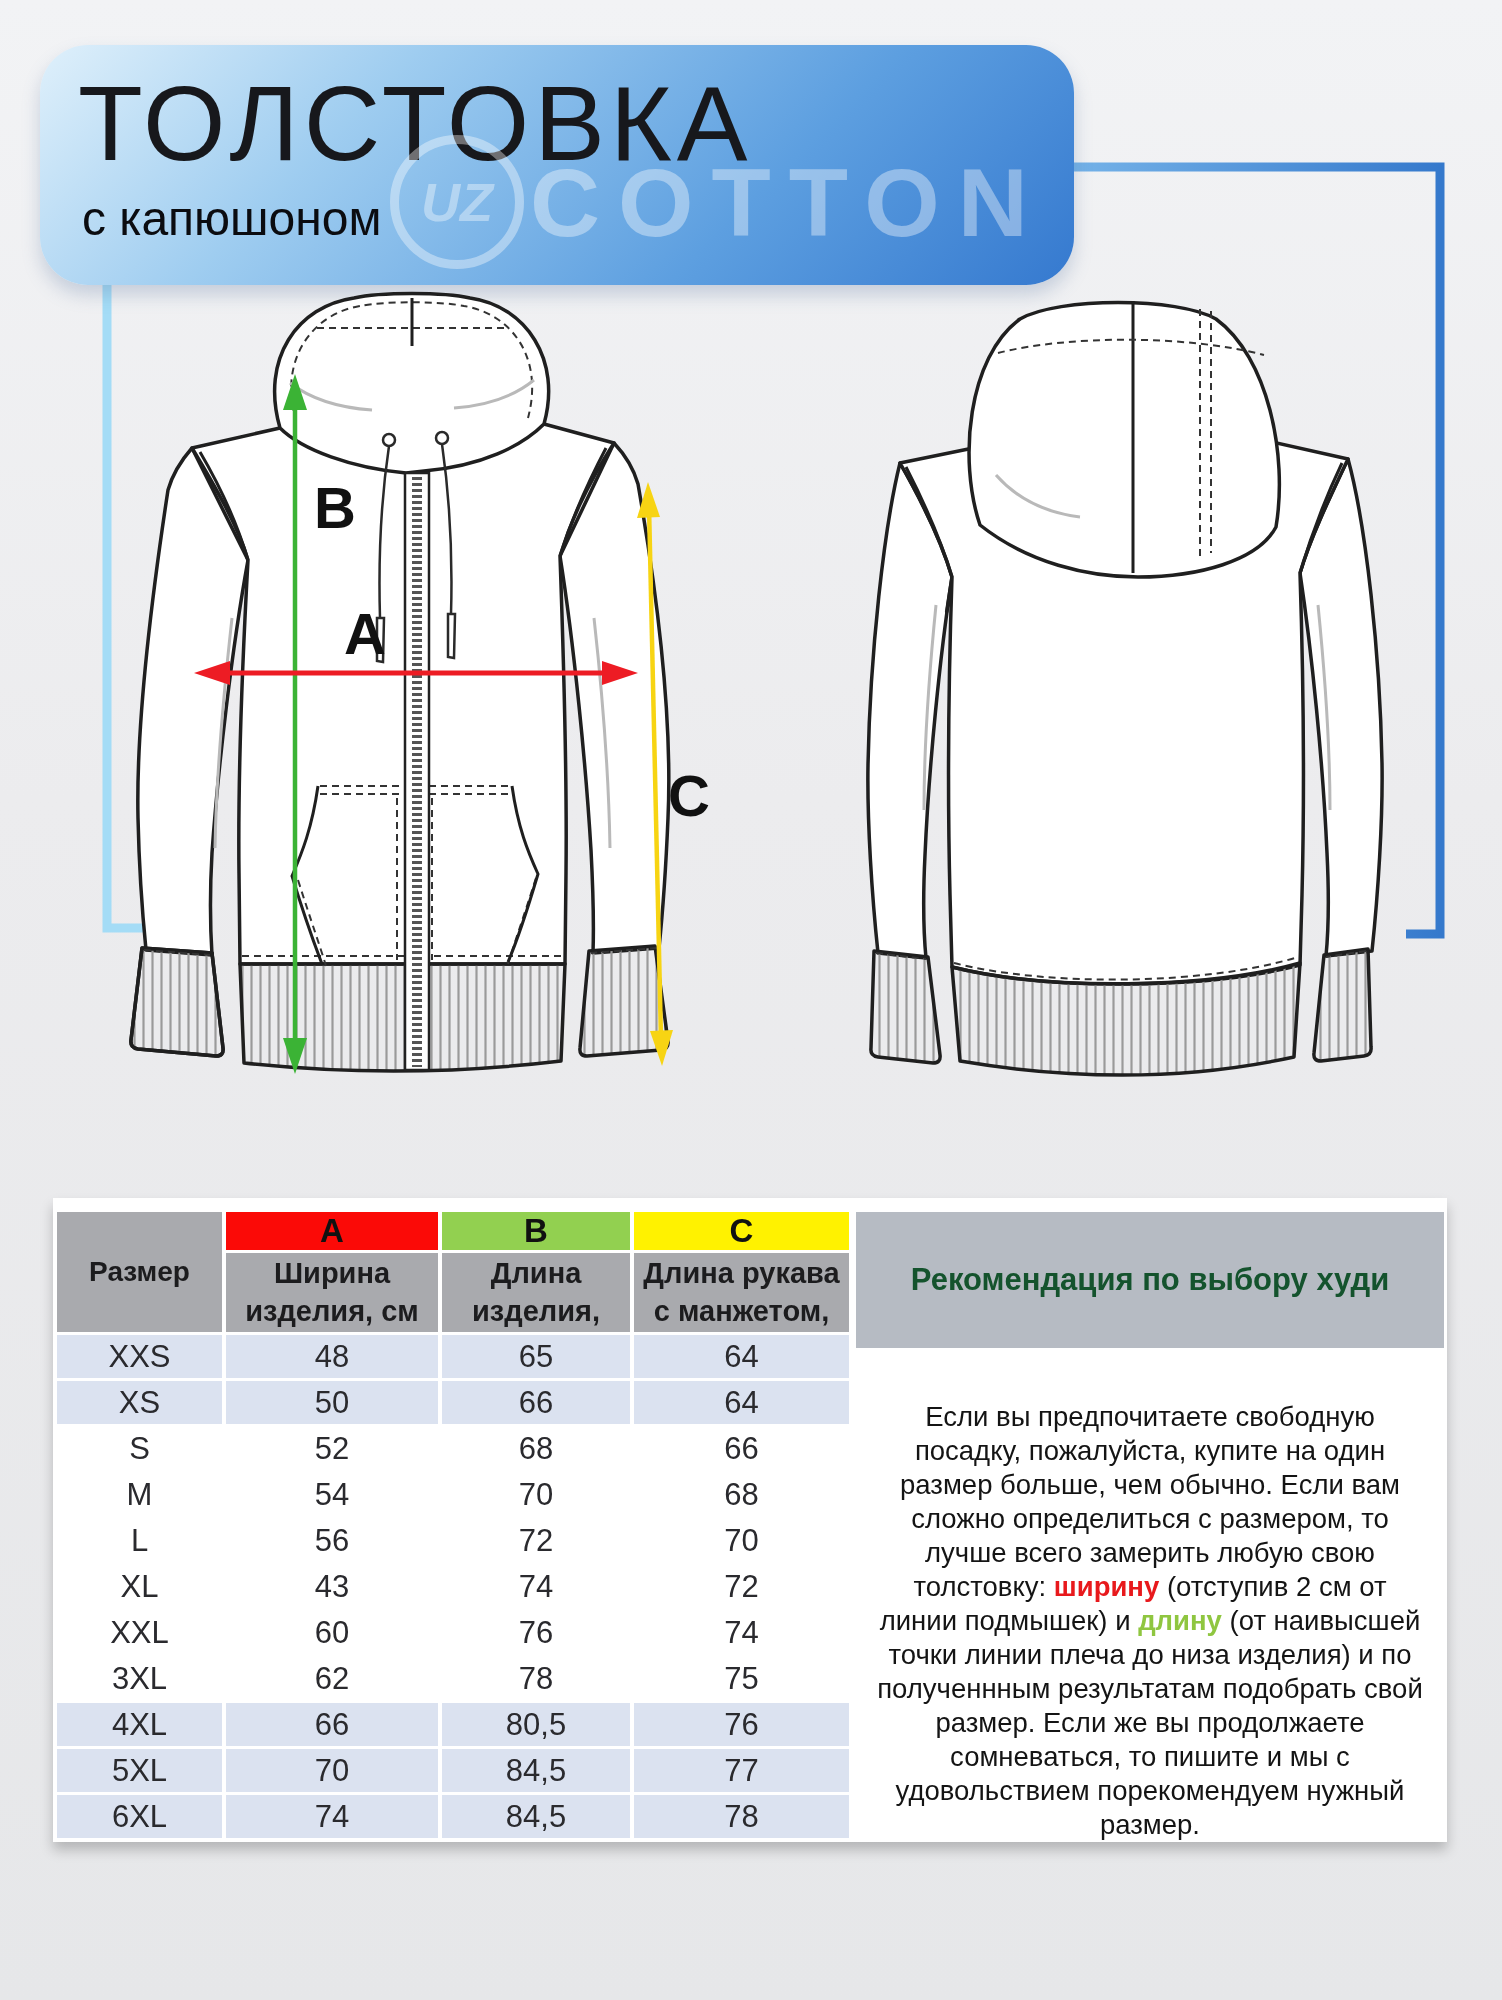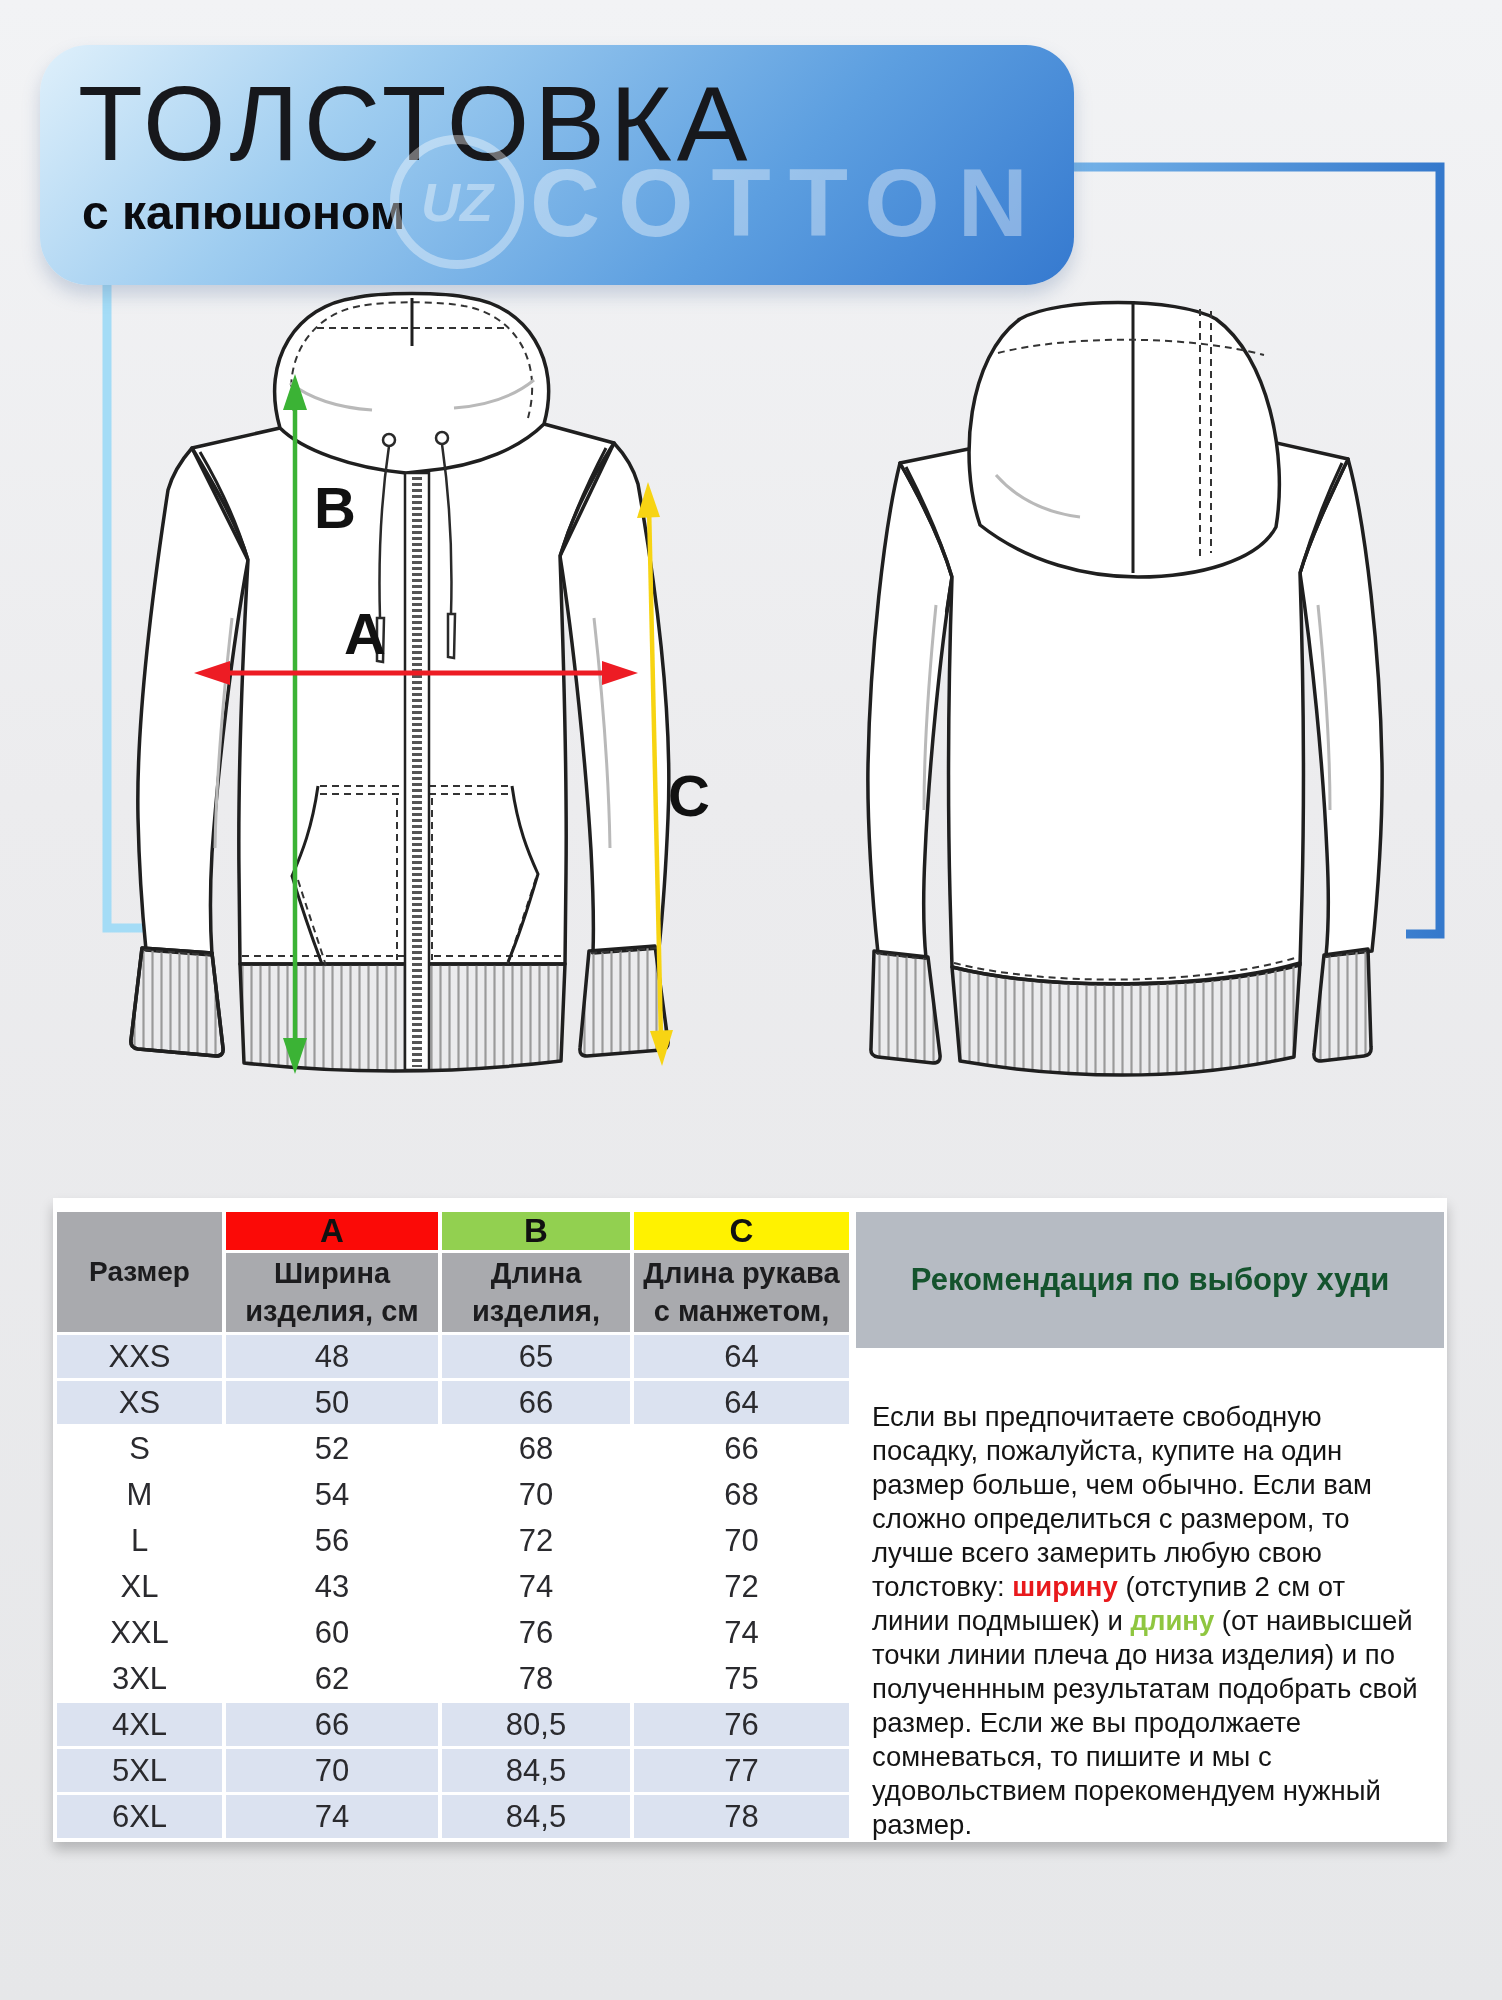--- a/index.html
+++ b/index.html
@@ -5,21 +5,21 @@
   html,body{margin:0;padding:0;}
   body{font-family:"Liberation Sans", sans-serif;}
   .page{position:relative;width:1502px;height:2000px;overflow:hidden;
         background:linear-gradient(180deg,#f2f3f5 0%,#ececee 40%,#e6e7e9 100%);}
   
   .hero-card{position:absolute;left:40px;top:45px;width:1034px;height:240px;border-radius:48px;
     background:linear-gradient(135deg,#dff0fb 0%,#9fcdf0 30%,#5d9fe0 68%,#3579cf 100%);
     box-shadow:0 10px 18px rgba(90,120,160,.28);z-index:3;}
   .hero-title{position:absolute;left:38px;top:18px;font-size:106px;font-weight:200;
     letter-spacing:5px;color:#17181c;white-space:nowrap;text-align:center;}
-  .hero-sub{position:absolute;left:42px;top:140px;font-size:48px;font-weight:bold;color:#0b0c10;}
+  .hero-sub{position:absolute;left:42px;top:146px;font-size:48px;font-weight:normal;color:#0b0c10;}
   
   .watermark{position:absolute;left:390px;top:135px;z-index:4;display:flex;align-items:center;
     color:rgba(255,255,255,.38);pointer-events:none;}
   .wm-circle{width:116px;height:116px;border:9px solid rgba(255,255,255,.38);border-radius:50%;
     display:flex;align-items:center;justify-content:center;font-size:54px;font-weight:bold;font-style:italic;}
   .wm-text{font-size:97px;font-weight:bold;letter-spacing:18px;margin-left:6px;line-height:1;}
   
   .frame-svg,.hoodie{position:absolute;z-index:2;}
   .hoodie{z-index:3;}
   
@@ -30,21 +30,21 @@
     grid-template-rows:38px 79px;row-gap:3px;column-gap:4px;}
   .cell{display:flex;align-items:center;justify-content:center;text-align:center;color:#1c1c1e;}
   .size-head{grid-row:1 / span 2;background:#a9aaae;font-weight:bold;font-size:28px;}
   .letter-cell{font-weight:bold;font-size:33px;color:#111;}
   .title-cell{background:#a9aaae;font-weight:bold;font-size:29px;line-height:1.3;padding:0 4px;}
   .cell.data{background:#ffffff;font-size:31px;color:#2a2a2e;}
   .cell.data.hl{background:#dbe2f0;}
   .rec{position:absolute;left:803px;top:14px;width:588px;height:626px;background:#ffffff;}
   .rec-head{height:136px;background:#b6bbc3;display:flex;align-items:center;justify-content:center;
     font-size:31px;font-weight:bold;color:#14532d;}
-  .rec-body{padding:52px 16px 0 16px;font-size:27.5px;line-height:34px;text-align:left;color:#141414;}
+  .rec-body{padding:52px 16px 0 16px;font-size:27.5px;line-height:34px;text-align:center;color:#141414;}
   .rec-body span.hlw{font-weight:bold;}
   text{font-family:"Liberation Sans",sans-serif;}
 </style>
 </head>
 <body>
 
 <div class="page">
 
   <svg class="frame-svg" width="1502" height="2000" style="left:0;top:0;">
     <defs>

